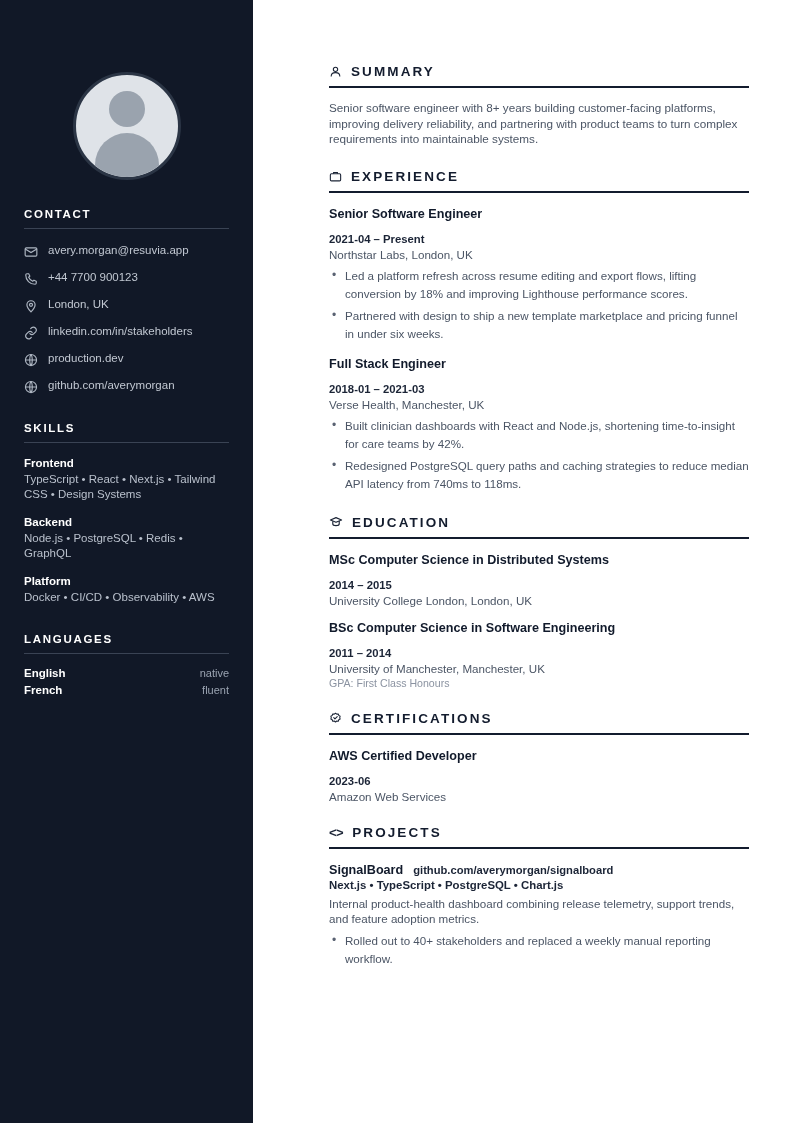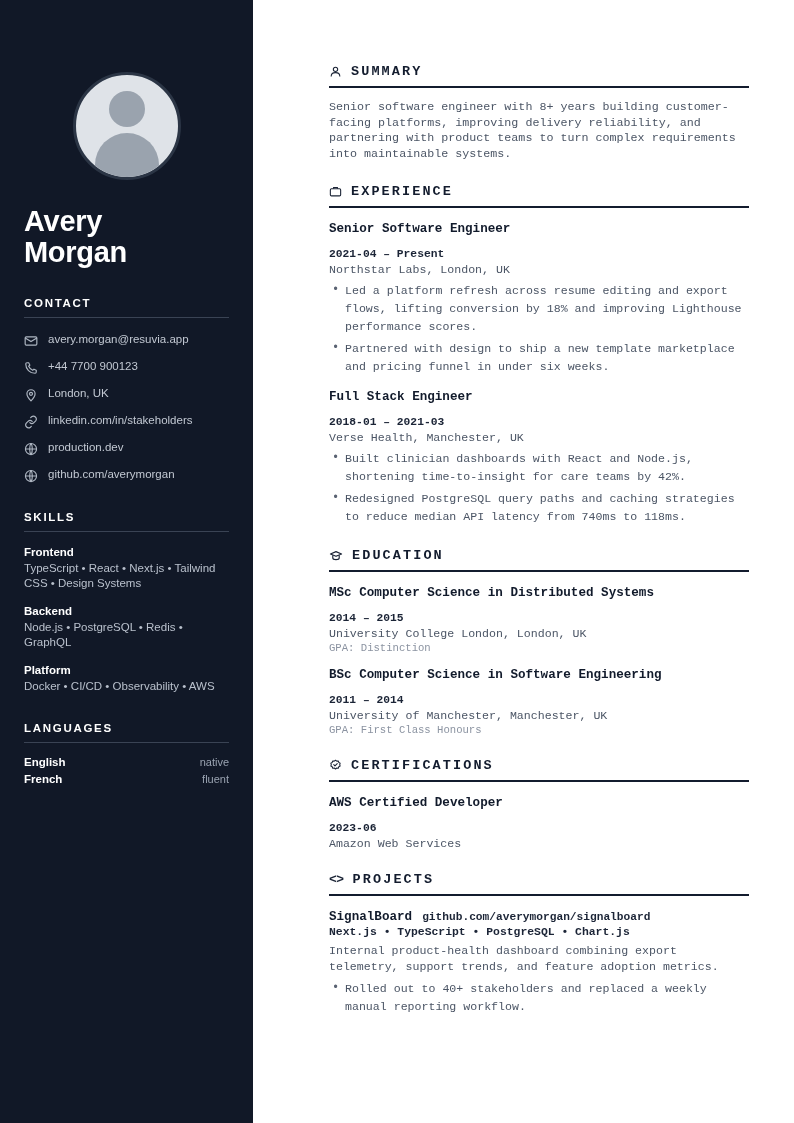--- a/index.html
+++ b/index.html
@@ -144,21 +144,20 @@
   .lang-level {
     font-size: 11px;
     color: #9aa3b1;
   }
 
   
   .main {
     flex: 1;
     padding: 64px 45px 0 76px;
     box-sizing: border-box;
-    font-family: Liberation Mono, monospace;
   }
   .section { margin-bottom: 22px; }
   .section-head {
     display: flex;
     align-items: center;
     gap: 9px;
   }
   .section-icon {
     color: #1b2436;
     display: flex;
@@ -280,24 +279,20 @@
 
   <aside class="sidebar">
 
     <div class="avatar-wrap">
       <div class="avatar">
         <div class="avatar-head"></div>
         <div class="avatar-body"></div>
       </div>
     </div>
 
-    <div class="name">
-      <div>Avery</div>
-      <div>Morgan</div>
-    </div>
 
     <section class="side-section">
       <div class="side-heading">CONTACT</div>
       <div class="side-rule"></div>
 
       <div class="contact-list">
 
         <div class="contact-row">
           <span class="contact-icon">
             <svg width="14" height="14" viewBox="0 0 24 24" fill="none" stroke="currentColor" stroke-width="2">
@@ -459,21 +454,20 @@
         <span class="section-title">EDUCATION</span>
       </div>
       <div class="section-rule"></div>
 
       <div class="entry">
         <div class="entry-top">
           <span class="entry-title">MSc Computer Science in Distributed Systems</span>
           <span class="entry-date">2014 – 2015</span>
         </div>
         <div class="entry-sub">University College London, London, UK</div>
-        <div class="entry-meta">GPA: Distinction</div>
       </div>
 
       <div class="entry">
         <div class="entry-top">
           <span class="entry-title">BSc Computer Science in Software Engineering</span>
           <span class="entry-date">2011 – 2014</span>
         </div>
         <div class="entry-sub">University of Manchester, Manchester, UK</div>
         <div class="entry-meta">GPA: First Class Honours</div>
       </div>
@@ -506,21 +500,21 @@
         <span class="section-title">PROJECTS</span>
       </div>
       <div class="section-rule"></div>
 
       <div class="entry">
         <div class="project-top">
           <span class="project-name">SignalBoard</span>
           <span class="project-link">github.com/averymorgan/signalboard</span>
         </div>
         <div class="project-stack">Next.js • TypeScript • PostgreSQL • Chart.js</div>
-        <div class="project-desc">Internal product-health dashboard combining export telemetry, support trends, and feature adoption metrics.</div>
+        <div class="project-desc">Internal product-health dashboard combining release telemetry, support trends, and feature adoption metrics.</div>
         <ul class="bullets">
           <li>Rolled out to 40+ stakeholders and replaced a weekly manual reporting workflow.</li>
         </ul>
       </div>
     </section>
 
   </main>
 </div>
 
 </body></html>

